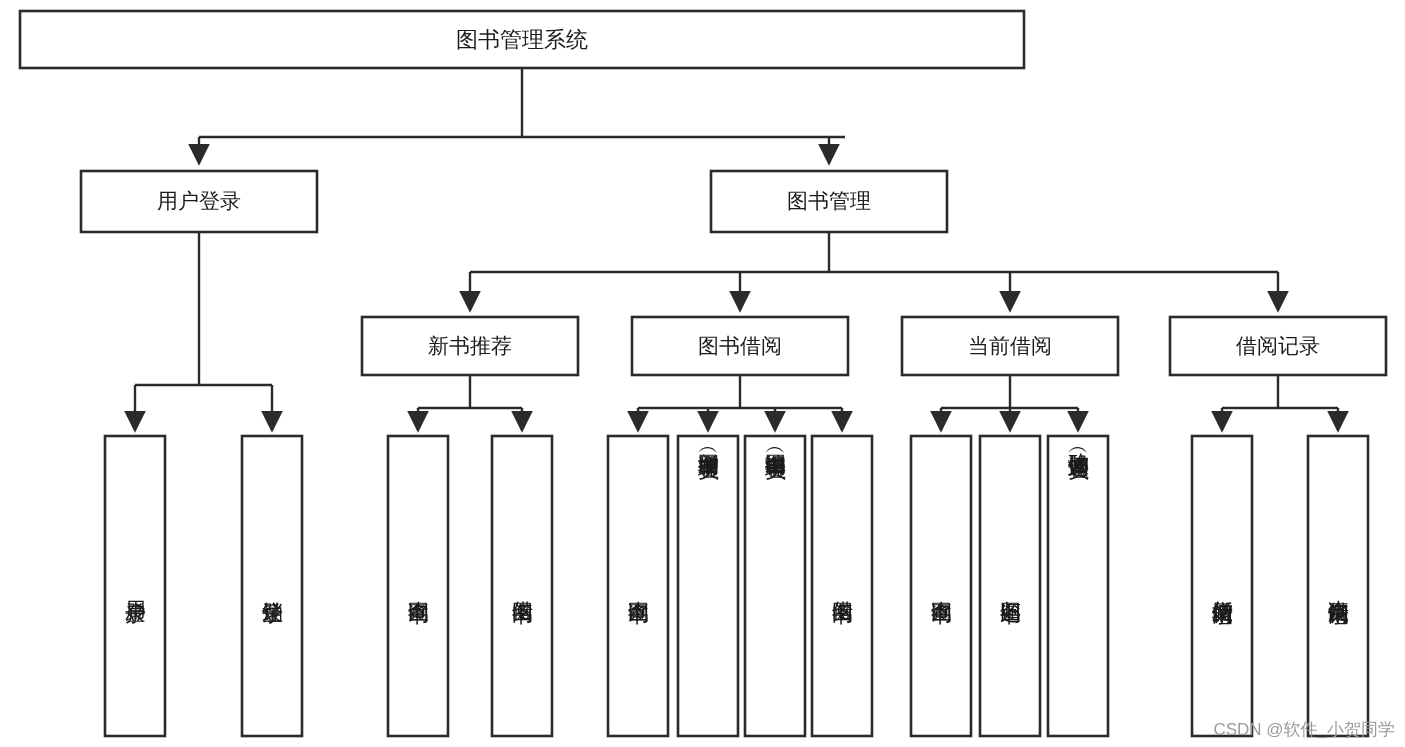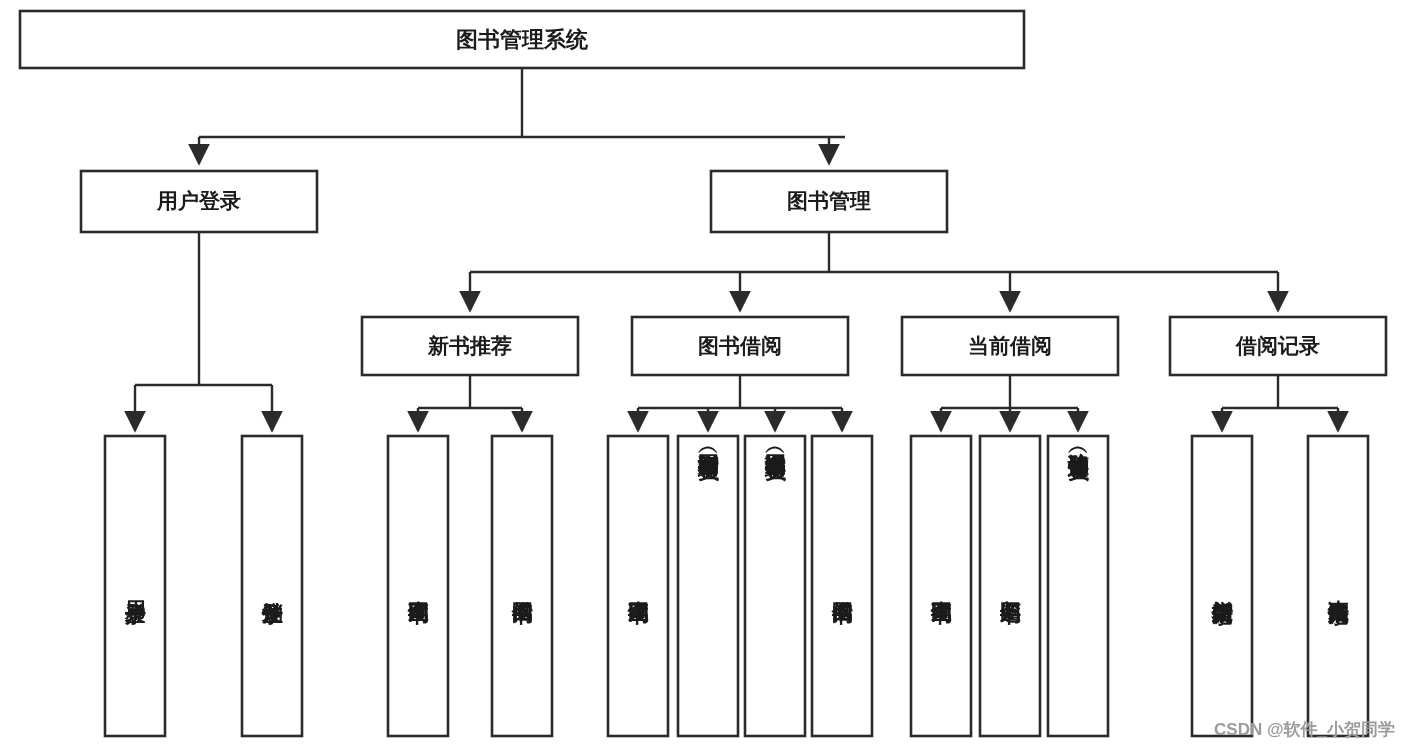--- a/index.html
+++ b/index.html
@@ -11,21 +11,20 @@
     width: 1405px;
     height: 747px;
     font-family: "Liberation Sans", "DejaVu Sans", sans-serif;
     overflow: hidden;
     position: relative;
   }
   #diagram-root {
     position: relative;
     width: 1405px;
     height: 747px;
-    font-weight: bold;
   }
   svg.diagram-svg {
     position: absolute;
     top: 0;
     left: 0;
     width: 1405px;
     height: 747px;
   }
   .node-box {
     fill: #ffffff;

